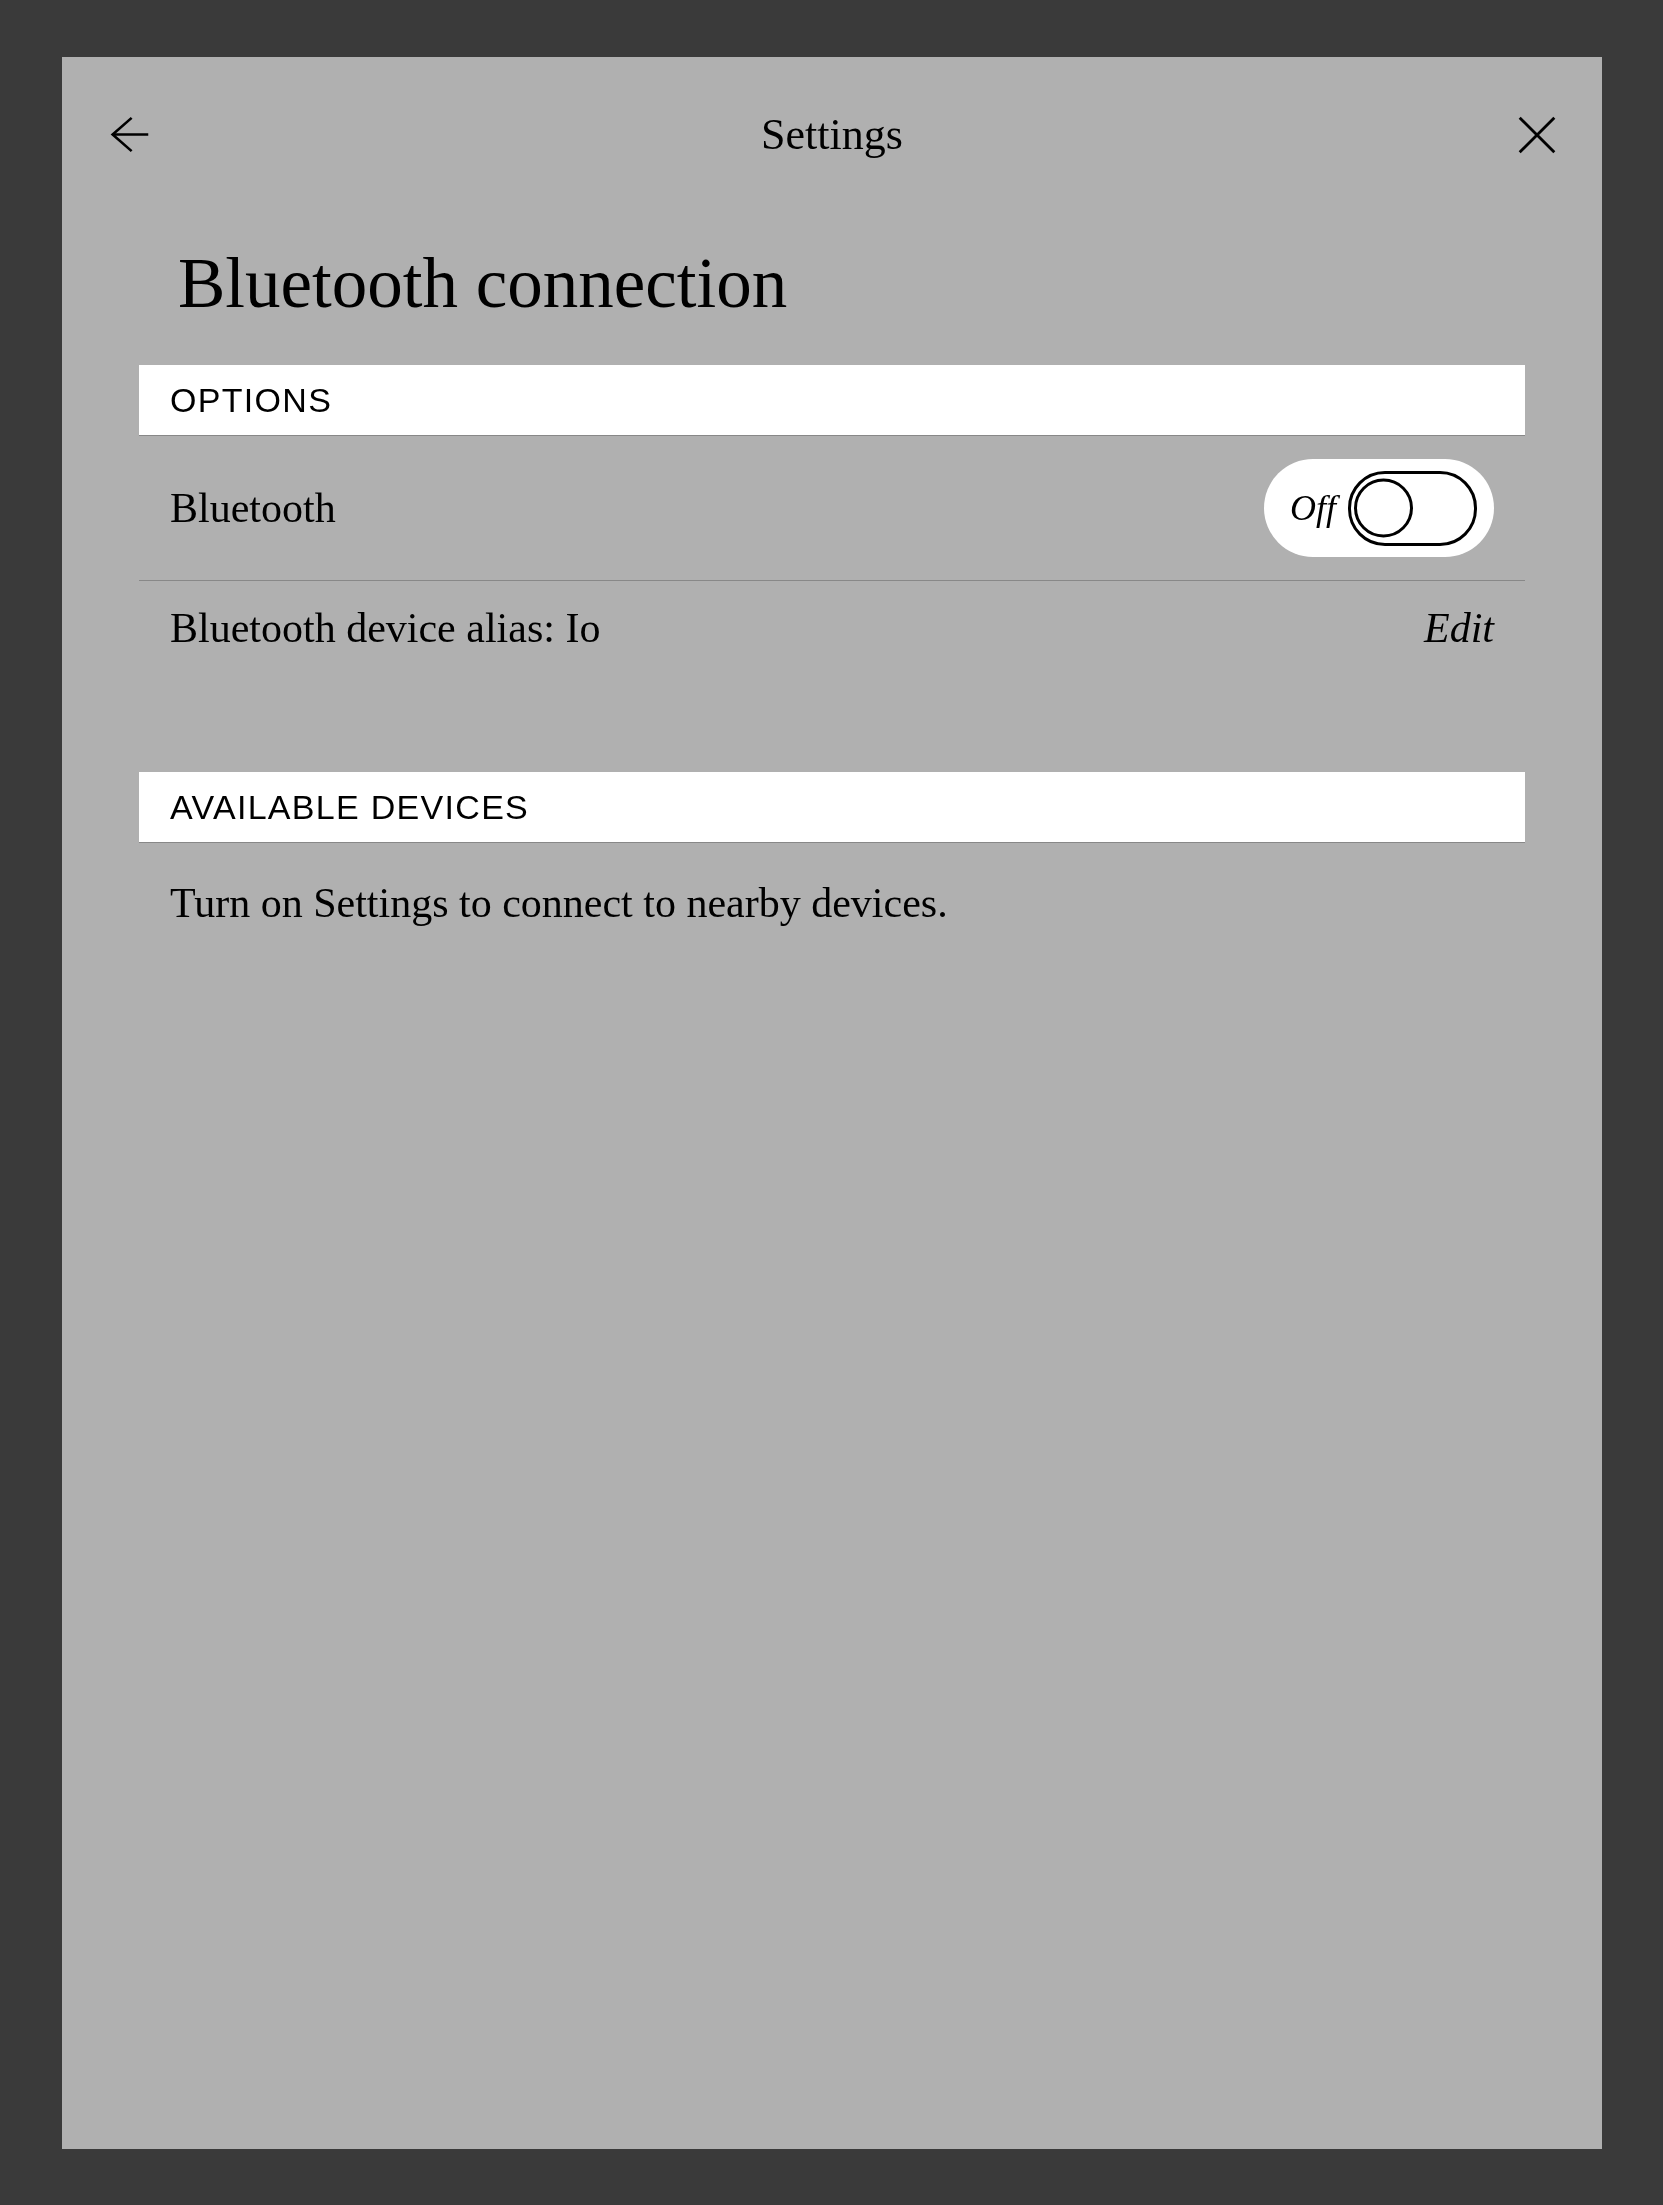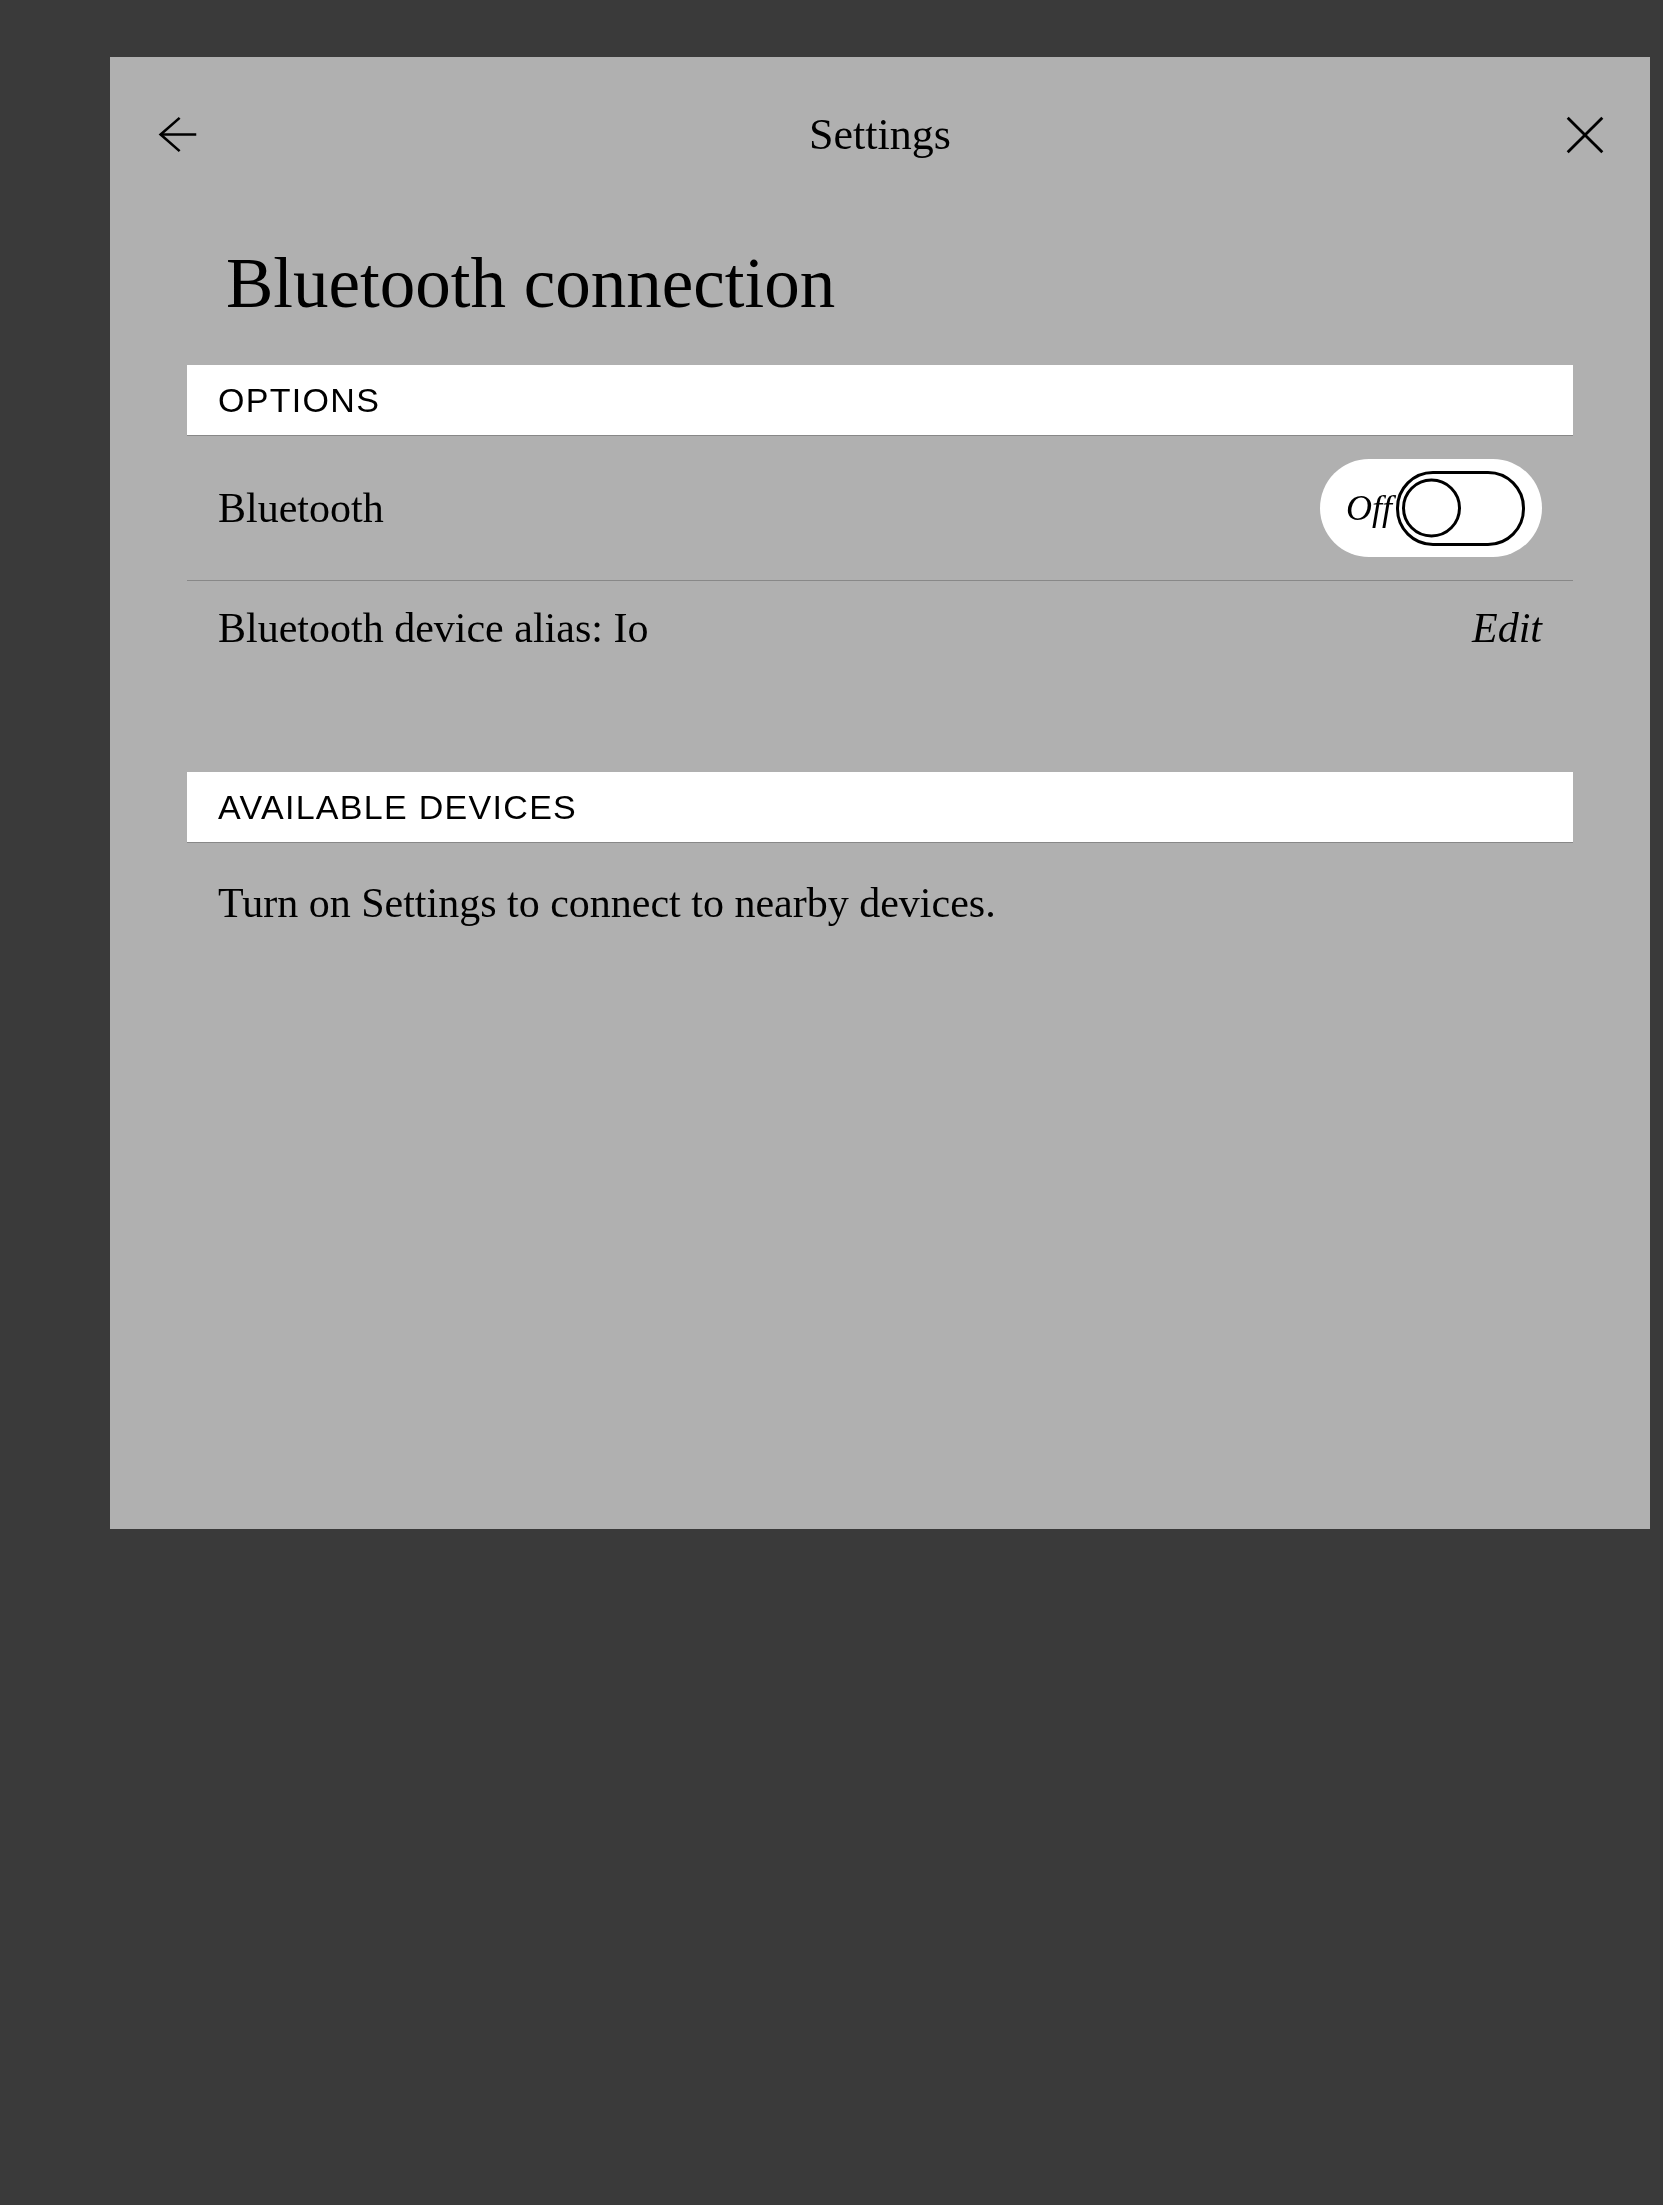--- a/index.html
+++ b/index.html
@@ -14,23 +14,22 @@
       background: #3a3a3a;
       font-family: Georgia, 'Times New Roman', serif;
       color: #000;
     }
     
     .screen {
       position: absolute;
       top: 57px;
       left: 62px;
       width: 1540px;
-      height: 1472px;
+      height: 2092px;
       background: #b0b0b0;
-      margin-left: 48px;
     }
     
     .header {
       position: relative;
       height: 155px;
       display: flex;
       align-items: center;
       justify-content: center;
     }
     
@@ -114,21 +113,21 @@
     .row-alias-prefix {
       font-size: 42px;
     }
     
     .toggle-container {
       background: #fff;
       border-radius: 58px;
       padding: 11.6px 17px;
       display: flex;
       align-items: center;
-      gap: 0;
+      gap: 8px;
     }
     
     .toggle-label {
       font-size: 36px;
       font-style: italic;
       padding-left: 9px;
       padding-right: 3.9px;
     }
     
     .toggle-track {

